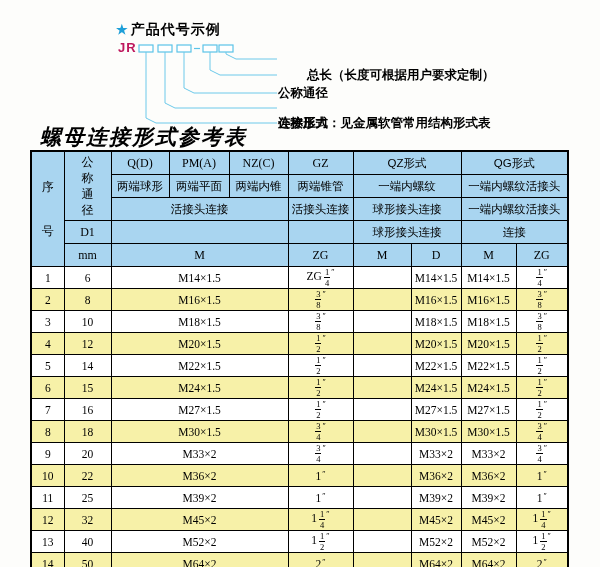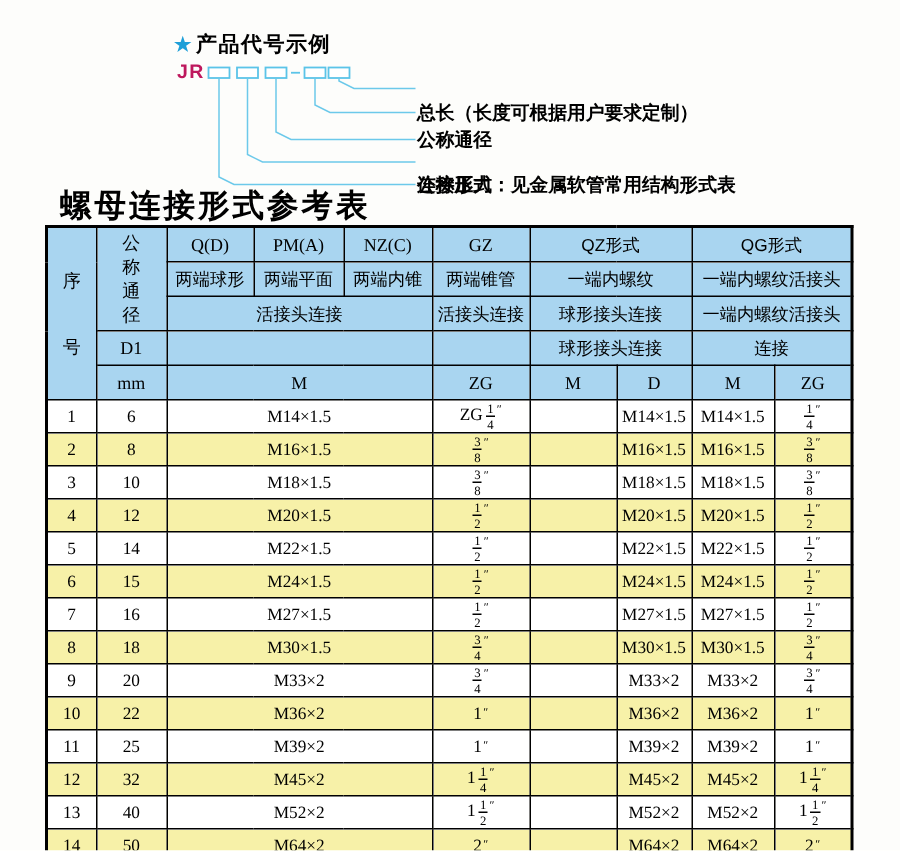--- a/index.html
+++ b/index.html
@@ -8,25 +8,25 @@
 
   
   .diagram-title{position:absolute;left:116px;top:21px;font-size:14px;font-weight:bold;
                  letter-spacing:1px;white-space:nowrap;}
   .diagram-title .star{color:#1e9fd8;font-size:13px;margin-right:2px;}
   .jr{position:absolute;left:118px;top:40px;font-size:13px;font-weight:bold;color:#be185d;
       letter-spacing:1px;}
   .connector-svg{position:absolute;left:0;top:0;}
   .diag-label{position:absolute;left:278px;height:14px;line-height:14px;font-size:12.5px;
               font-weight:bold;white-space:nowrap;}
-  .lbl-0{top:52px;} .lbl-1{top:68px;} .lbl-2{top:86px;} .lbl-3{top:116px;} .lbl-4{top:116px;}
+  .lbl-0{top:52px;} .lbl-1{top:68px;margin-left:29px;} .lbl-2{top:86px;} .lbl-3{top:116px;} .lbl-4{top:116px;}
 
   
   .table-title{position:absolute;left:40px;top:123px;font-size:21px;font-weight:bold;
-               letter-spacing:2px;
+               font-style:italic;letter-spacing:2px;
                font-family:"DejaVu Serif","Liberation Serif",serif;}
 
   
   table.ref{position:absolute;left:30px;top:150px;width:537px;border-collapse:collapse;
             table-layout:fixed;border:2px solid #000;}
   table.ref td{border:1px solid #000;text-align:center;vertical-align:middle;padding:0;
                font-size:11.5px;overflow:hidden;}
   thead td{background:#a9d5f0;height:22px;}
   thead td.latin{font-family:"Liberation Serif",serif;font-size:12px;}
   tbody td{height:21px;font-family:"Liberation Serif",serif;font-size:11px;background:#fff;}

